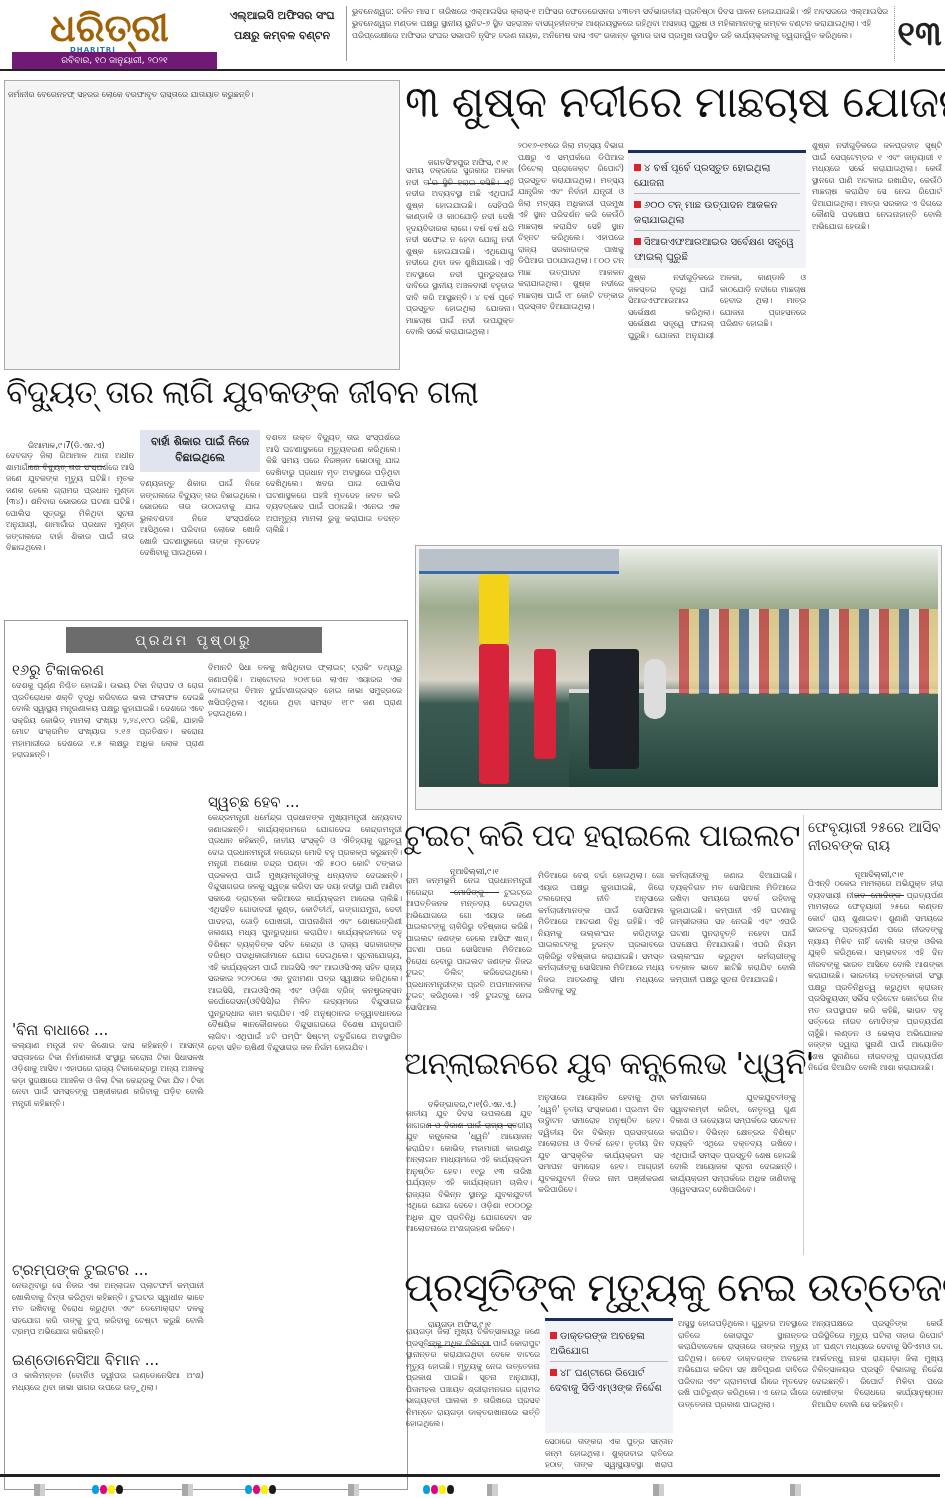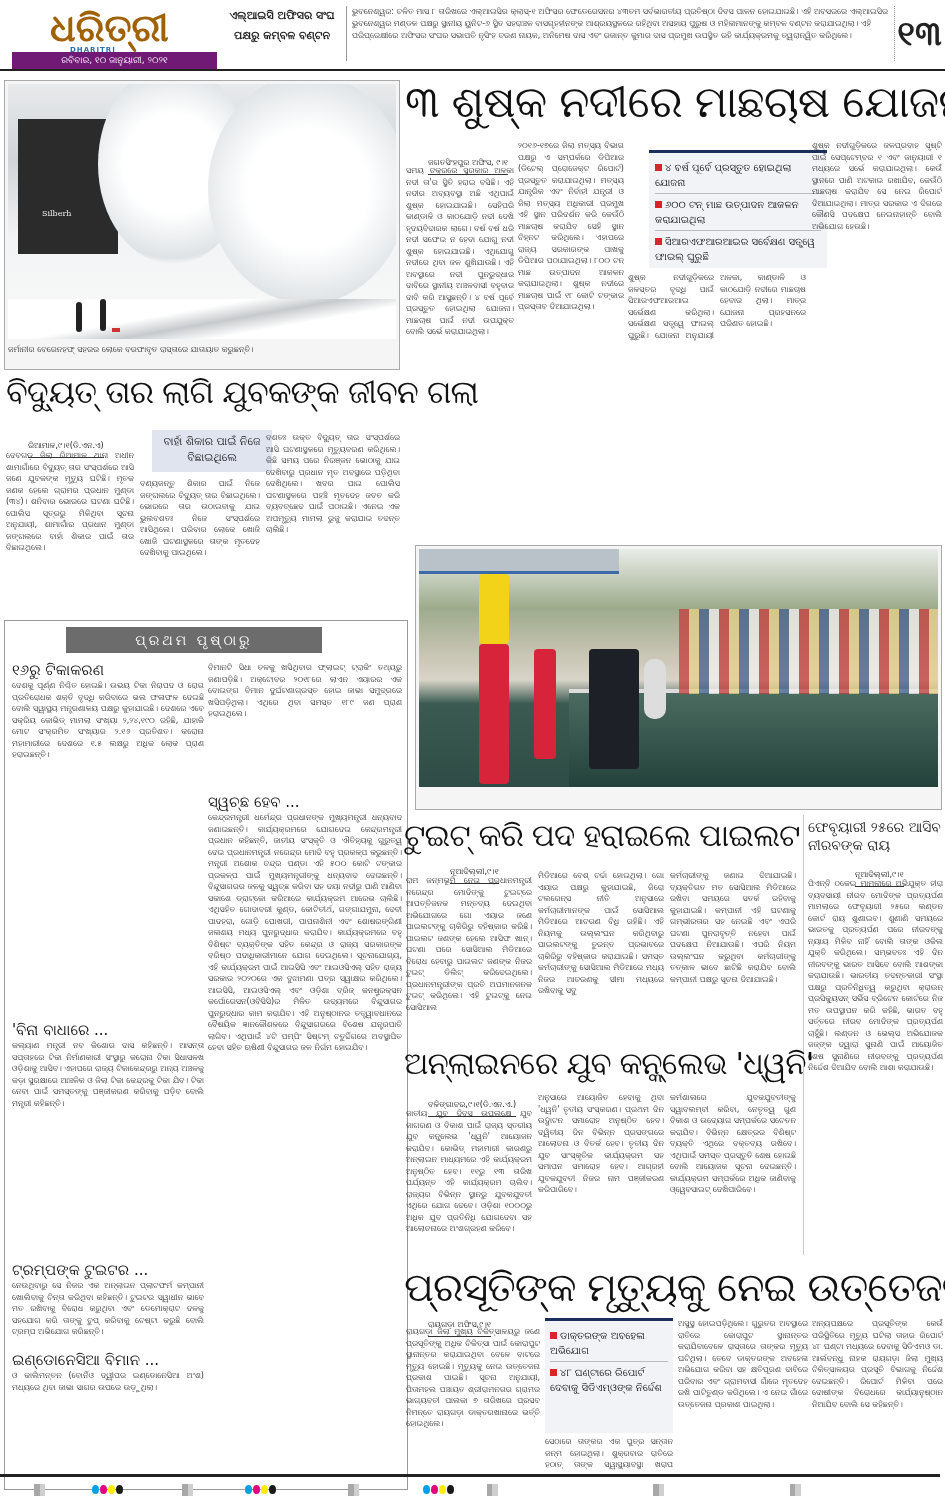--- a/index.html
+++ b/index.html
@@ -15,28 +15,28 @@
   .page-num { left: 894px; top: 6px; width: 50px; height: 55px; font-size: 34px; font-weight: bold; text-align: center; border-left: 1px dotted #999; line-height: 55px; font-family: "DejaVu Serif", serif; }
   .photo { border: 1px solid #aaa; background: #f5f5f5; padding: 3px; }
   .snow-photo { left: 4px; top: 80px; width: 396px; height: 290px; }
   .snow-img { width: 100%; height: 255px; background: linear-gradient(180deg, #e8eaec 0%, #d0d4d8 30%, #f2f3f4 60%, #fafafa 100%); position: relative; overflow: hidden; }
   .house { position: absolute; left: 10px; top: 35px; width: 100px; height: 135px; background: #2b2b2b; }
   .tree { position: absolute; border-radius: 50%; background: radial-gradient(circle, #fff 40%, #dfe3e6 75%, transparent 80%); }
   .road { position: absolute; left: 0; bottom: 0; width: 100%; height: 40px; background: linear-gradient(170deg, #fff 40%, #c7cacd 55%, #fff 70%); }
   .caption { font-size: 8px; padding-top: 6px; color: #333; }
   .h-big { font-family: "DejaVu Sans", sans-serif; font-weight: normal; color: #111; }
   .river-head { left: 405px; top: 76px; width: 540px; font-size: 44px; line-height: 52px; letter-spacing: -1px; white-space: nowrap; }
-  .dateline { font-size: 8px; border-bottom: 1px solid #333; display: inline-block; padding-bottom: 6px; }
+  .dateline { font-size: 8px; border-bottom: 1px solid #333; display: inline-block; padding-bottom: 15px; }
   .col-text { font-size: 8px; line-height: 11.5px; color: #333; text-align: justify; overflow: hidden; }
-  .highlight-box { left: 628px; top: 150px; width: 178px; height: 118px; background: #f1f3f7; border-top: 3px solid #1a2f5a; padding: 4px 6px; margin-left: 21px; }
+  .highlight-box { left: 628px; top: 150px; width: 178px; height: 118px; background: #f1f3f7; border-top: 3px solid #1a2f5a; padding: 4px 6px; }
   .hl-item { font-size: 10px; line-height: 15px; color: #111; border-bottom: 1px solid #bbb; padding: 3px 0; }
   .hl-item:last-child { border-bottom: none; }
   .bullet { display: inline-block; width: 7px; height: 7px; background: #d9232d; margin-right: 3px; }
   .elec-head { left: 6px; top: 372px; width: 394px; font-size: 32px; line-height: 40px; white-space: nowrap; letter-spacing: -1px; }
-  .tiger-box { left: 140px; top: 430px; width: 120px; height: 42px; background: #dfe4ef; text-align: center; font-size: 11px; font-weight: normal; line-height: 16px; padding-top: 4px; margin-left: 12px; }
+  .tiger-box { left: 140px; top: 430px; width: 120px; height: 42px; background: #dfe4ef; text-align: center; font-size: 11px; font-weight: bold; line-height: 16px; padding-top: 4px; }
   .section-box { left: 4px; top: 620px; width: 404px; height: 870px; border: 1px solid #999; }
   .prathama { left: 66px; top: 627px; width: 256px; height: 26px; background: #6c6c6c; color: #fff; text-align: center; font-size: 14px; line-height: 26px; letter-spacing: 3px; }
   .sub-head { font-size: 15px; color: #111; line-height: 20px; }
   .diver-photo { left: 415px; top: 545px; width: 527px; height: 265px; }
   .diver-img { width: 100%; height: 238px; position: relative; overflow: hidden; background: linear-gradient(180deg, #e9ede8 0%, #9dab8c 25%, #c9c6b5 45%, #d9d4c8 55%, #3b5b52 65%, #2e4c45 100%); }
   .pool { position: absolute; left: 150px; top: 140px; width: 380px; height: 100px; background: linear-gradient(180deg, #4b6b60, #22413a); border-top: 4px solid #ddd; }
   .fig { position: absolute; border-radius: 4px; }
   .pilot-head { left: 404px; top: 815px; width: 390px; font-size: 31px; line-height: 40px; white-space: nowrap; letter-spacing: -1px; }
   .nirav-head { left: 808px; top: 818px; width: 137px; font-size: 14px; line-height: 18px; }
   .dhwani-head { left: 404px; top: 1043px; width: 400px; font-size: 31px; line-height: 40px; white-space: nowrap; letter-spacing: -1px; }
@@ -53,48 +53,37 @@
 <div class="abs logo">ଧରିତ୍ରୀ</div>
 <div class="abs logo-sub">DHARITRI</div>
 <div class="abs date-bar">ରବିବାର, ୧୦ ଜାନୁୟାରୀ, ୨୦୨୧</div>
 <div class="abs lic-head">ଏଲ୍ଆଇସି ଅଫିସର ସଂଘ ପକ୍ଷରୁ କମ୍ବଳ ବଣ୍ଟନ</div>
 <div class="abs lic-sep"></div>
 <div class="abs lic-body">ଭୁବନେଶ୍ୱର: ଚଳିତ ମାସ ୮ ତାରିଖରେ ଏଲ୍ଆଇସିର କ୍ଲାସ୍-୧ ଅଫିସର ଫେଡେରେସନର ୪୩ତମ ସର୍ବଭାରତୀୟ ପ୍ରତିଷ୍ଠା ଦିବସ ପାଳନ ହୋଇଯାଇଛି। ଏହି ଅବସରରେ ଏଲ୍ଆଇସିର ଭୁବନେଶ୍ୱର ମଣ୍ଡଳ ପକ୍ଷରୁ ସ୍ଥାନୀୟ ୟୁନିଟ-୬ ସ୍ଥିତ ସହରାଞ୍ଚଳ ବାସଗୃହହୀନଙ୍କ ଆଶ୍ରୟସ୍ଥଳରେ ରହିଥିବା ଅସହାୟ ପୁରୁଷ ଓ ମହିଳାମାନଙ୍କୁ କମ୍ବଳ ବଣ୍ଟନ କରାଯାଇଥିଲା। ଏହି ପରିପ୍ରେକ୍ଷୀରେ ଅଫିସର ସଂଘର ସଭାପତି ନୃସିଂହ ଚରଣ ନାୟକ, ଅନିମେଷ ଦାସ ଏବଂ ରଜାନ୍ତ କୁମାର ଦାସ ପ୍ରମୁଖ ଉପସ୍ଥିତ ରହି କାର୍ଯ୍ୟକ୍ରମକୁ ତ୍ୱରାନ୍ୱିତ କରିଥିଲେ।</div>
 <div class="abs page-num">୧୩</div>
 <div class="abs top-rule"></div>
 
 <div class="abs photo snow-photo">
-  <div class="snow-img">
-    <div class="house">
-      <div style="position:absolute;left:24px;top:90px;color:#eee;font-size:8px;font-family:'DejaVu Serif',serif;">Silberh</div>
-    </div>
-    <div class="tree" style="left:90px;top:-20px;width:150px;height:200px;"></div>
-    <div class="tree" style="left:200px;top:-10px;width:200px;height:230px;"></div>
-    <div class="road"></div>
-    <div style="position:absolute;left:68px;top:218px;width:6px;height:30px;background:#222;border-radius:3px;"></div>
-    <div style="position:absolute;left:92px;top:215px;width:6px;height:32px;background:#222;border-radius:3px;"></div>
-    <div style="position:absolute;left:104px;top:244px;width:8px;height:4px;background:#c33;"></div>
-  </div>
   <div class="caption">ଜର୍ମାନୀର ବେରେନହଫ୍ ସହରର ଲୋକେ ବରଫାବୃତ ରାସ୍ତାରେ ଯାତାୟାତ କରୁଛନ୍ତି।</div>
 </div>
 
 <div class="abs h-big river-head">୩ ଶୁଷ୍କ ନଦୀରେ ମାଛଚାଷ ଯୋଜନା ପ୍ରହସନ</div>
 <div class="abs" style="left:428px;top:150px;"><span class="dateline">ଜଗତସିଂହପୁର ଅଫିସ, ୯।୧</span></div>
 <div class="abs col-text" style="left:406px;top:165px;width:108px;height:380px;">ସମୟ ଚକ୍ରରେ ସୁରକାର ଅଳକା ନଦୀ ତା'ର ସ୍ଥିତି ହରାଇ ବସିଛି। ଏହି ନଦୀର ଅବ୍ୟବସ୍ଥା ଅଛି ଏଥିପାଇଁ ଶୁଷ୍କ ହୋଇଯାଇଛି। ସେହିପରି କାଣ୍ଡାଳି ଓ କାଠଯୋଡ଼ି ନଦୀ ଦେଖି ହୃଦୟବିଦାରକ ଲାଗେ। ବର୍ଷ ବର୍ଷ ଧରି ନଦୀ ସଫେଇ ନ ହେବା ଯୋଗୁ ନଦୀ ଶୁଷ୍କ ହୋଇଯାଇଛି। ଏଥିଯୋଗୁ ନଦୀରେ ଥିବା ଜଳ ଶୁଖିଯାଉଛି। ଏହି ଅବସ୍ଥାରେ ନଦୀ ପୁନରୁଦ୍ଧାର ଦାବିରେ ସ୍ଥାନୀୟ ଅଞ୍ଚଳବାସୀ ବହୁବାର ଦାବି କରି ଆସୁଛନ୍ତି। ୪ ବର୍ଷ ପୂର୍ବେ ପ୍ରସ୍ତୁତ ହୋଇଥିଲା ଯୋଜନା। ମାଛଚାଷ ପାଇଁ ନଦୀ ଉପଯୁକ୍ତ ବୋଲି ସର୍ଭେ କରାଯାଇଥିଲା।</div>
 <div class="abs col-text" style="left:518px;top:140px;width:106px;height:405px;">୨୦୧୬-୧୭ରେ ଜିଲା ମତ୍ସ୍ୟ ବିଭାଗ ପକ୍ଷରୁ ଏ ସମ୍ପର୍କରେ ଡିପିଆର (ଡିଟେଲ୍ ପ୍ରୋଜେକ୍ଟ ରିପୋର୍ଟ) ପ୍ରସ୍ତୁତ କରାଯାଇଥିଲା। ମତ୍ସ୍ୟ ଯାନ୍ତ୍ରିକ ଏବଂ ନିର୍ବାହୀ ଯନ୍ତ୍ରୀ ଓ ଜିଲା ମତ୍ସ୍ୟ ଅଧିକାରୀ ପ୍ରମୁଖ ଏହି ସ୍ଥାନ ପରିଦର୍ଶନ କରି କେଉଁଠି ମାଛଚାଷ କରାଯିବ ସେହି ସ୍ଥାନ ଚିହ୍ନଟ କରିଥିଲେ। ଏହାପରେ ରାଜ୍ୟ ସରକାରଙ୍କ ପାଖକୁ ଡିପିଆର ପଠାଯାଇଥିଲା। ୮୦୦ ଟନ୍ ମାଛ ଉତ୍ପାଦନ ଆକଳନ କରାଯାଇଥିଲା। ଶୁଷ୍କ ନଦୀରେ ମାଛଚାଷ ପାଇଁ ୧୮ କୋଟି ଟଙ୍କାର ପ୍ରସ୍ତାବ ଦିଆଯାଇଥିଲା।</div>
 <div class="abs highlight-box">
   <div class="hl-item"><span class="bullet"></span><span>୪ ବର୍ଷ ପୂର୍ବେ ପ୍ରସ୍ତୁତ ହୋଇଥିଲା ଯୋଜନା</span></div>
   <div class="hl-item"><span class="bullet"></span><span>୬୦୦ ଟନ୍ ମାଛ ଉତ୍ପାଦନ ଆକଳନ କରାଯାଇଥିଲା</span></div>
   <div class="hl-item"><span class="bullet"></span><span>ସିଆରଏଫଆରଆଇର ସର୍ବେକ୍ଷଣ ସତ୍ତ୍ୱେ ଫାଇଲ୍ ଘୁରୁଛି</span></div>
 </div>
 <div class="abs col-text" style="left:628px;top:272px;width:178px;height:272px;column-count:2;column-gap:6px;">ଶୁଷ୍କ ନଦୀଗୁଡ଼ିକରେ ଜଳସ୍ତର ବୃଦ୍ଧି ପାଇଁ ସିଆରଏଫଆରଆଇ ସର୍ଭେକ୍ଷଣ କରିଥିଲା। ସର୍ଭେକ୍ଷଣ ସତ୍ତ୍ୱେ ଫାଇଲ୍ ଘୁରୁଛି। ଯୋଜନା ଅନୁଯାୟୀ ଅଳକା, କାଣ୍ଡାଳି ଓ କାଠଯୋଡ଼ି ନଦୀରେ ମାଛଚାଷ ହେବାର ଥିଲା। ମାତ୍ର ଯୋଜନା ପ୍ରହସନରେ ପରିଣତ ହୋଇଛି।</div>
 <div class="abs col-text" style="left:812px;top:140px;width:130px;height:404px;">ଶୁଷ୍କ ନଦୀଗୁଡ଼ିକରେ ଜଳପ୍ରବାହ ସୃଷ୍ଟି ପାଇଁ ସେପ୍ଟେମ୍ବର ୧ ଏବଂ ଜାନୁୟାରୀ ୧ ମଧ୍ୟରେ ସର୍ଭେ କରାଯାଇଥିଲା। କେଉଁ ସ୍ଥାନରେ ପାଣି ଅଟକାଇ ରଖାଯିବ, କେଉଁଠି ମାଛଚାଷ କରାଯିବ ସେ ନେଇ ରିପୋର୍ଟ ଦିଆଯାଇଥିଲା। ମାତ୍ର ସରକାର ଏ ଦିଗରେ କୌଣସି ପଦକ୍ଷେପ ନେଇନାହାନ୍ତି ବୋଲି ଅଭିଯୋଗ ହେଉଛି।</div>
 
 <div class="abs h-big elec-head">ବିଦ୍ୟୁତ୍ ତାର ଲାଗି ଯୁବକଙ୍କ ଜୀବନ ଗଲା</div>
-<div class="abs" style="left:28px;top:433px;"><span class="dateline">ରିଆମାଳ,୯।୧(ଡି.ଏନ.ଏ)</span></div>
+<div class="abs" style="left:28px;top:433px;"><span class="dateline">ରିଆମାଳ,୯।7(ଡି.ଏନ.ଏ)</span></div>
 <div class="abs col-text" style="left:6px;top:450px;width:128px;height:165px;">ଦେବଗଡ଼ ଜିଲା ରିଆମାଳ ଥାନା ଅଧୀନ ଶାମାଗାଁରେ ବିଦ୍ୟୁତ୍ ତାର ସଂସ୍ପର୍ଶରେ ଆସି ଜଣେ ଯୁବକଙ୍କ ମୃତ୍ୟୁ ଘଟିଛି। ମୃତକ ଜଣକ ହେଲେ ଗ୍ରାମର ପ୍ରଧାନ ମୁଣ୍ଡା (୩୪)। ଶନିବାର ଭୋରରେ ଘଟଣା ଘଟିଛି। ପୋଲିସ ସୂତ୍ରରୁ ମିଳିଥିବା ସୂଚନା ଅନୁଯାୟୀ, ଶାମାଗାଁର ପ୍ରଧାନ ମୁଣ୍ଡା ଜଙ୍ଗଲରେ ବାର୍ହା ଶିକାର ପାଇଁ ତାର ବିଛାଇଥିଲେ।</div>
 <div class="abs tiger-box">ବାର୍ହା ଶିକାର ପାଇଁ ନିଜେ ବିଛାଇଥିଲେ</div>
 <div class="abs col-text" style="left:140px;top:478px;width:120px;height:137px;">ବଣ୍ୟଜନ୍ତୁ ଶିକାର ପାଇଁ ନିଜେ ଜଙ୍ଗଲରେ ବିଦ୍ୟୁତ୍ ତାର ବିଛାଇଥିଲେ। ଭୋରରେ ତାର ଉଠାଇବାକୁ ଯାଇ ଭୁଲବଶତଃ ନିଜେ ସଂସ୍ପର୍ଶରେ ଆସିଥିଲେ। ପରିବାର ଲୋକେ ଖୋଜି ଖୋଜି ଘଟଣାସ୍ଥଳରେ ତାଙ୍କ ମୃତଦେହ ଦେଖିବାକୁ ପାଇଥିଲେ।</div>
 <div class="abs col-text" style="left:266px;top:432px;width:134px;height:183px;">ବଶତଃ ଉକ୍ତ ବିଦ୍ୟୁତ୍ ତାର ସଂସ୍ପର୍ଶରେ ଆସି ଘଟଣାସ୍ଥଳରେ ମୃତ୍ୟୁବରଣ କରିଥିଲେ। କିଛି ସମୟ ପରେ ନିରଞ୍ଜନ ଭୋଠାକୁ ଯାଇ ଦେଖିବାରୁ ପ୍ରଧାନ ମୃତ ଅବସ୍ଥାରେ ପଡ଼ିଥିବା ଦେଖିଥିଲେ। ଖବର ପାଇ ପୋଲିସ ଘଟଣାସ୍ଥଳରେ ପହଞ୍ଚି ମୃତଦେହ ଜବତ କରି ବ୍ୟବଚ୍ଛେଦ ପାଇଁ ପଠାଇଛି। ଏନେଇ ଏକ ଅପମୃତ୍ୟୁ ମାମଲା ରୁଜୁ କରାଯାଇ ତଦନ୍ତ ଚାଲିଛି।</div>
 
 <div class="abs section-box"></div>
 <div class="abs prathama">ପ୍ରଥମ ପୃଷ୍ଠାରୁ</div>
 <div class="abs" style="left:12px;top:660px;width:192px;height:820px;">
   <div class="sub-head">୧୬ରୁ ଟିକାକରଣ</div>
   <div class="col-text" style="height:340px;">ଦେଶକୁ ପୂର୍ଣ୍ଣ ନିଶ୍ଚିତ ହୋଇଛି। ଉଭୟ ଟିକା ନିରାପଦ ଓ ରୋଗ ପ୍ରତିରୋଧକ ଶକ୍ତି ବୃଦ୍ଧି କରିବାରେ ଭଲ ଫଳାଫଳ ଦେଇଛି ବୋଲି ସ୍ୱାସ୍ଥ୍ୟ ମନ୍ତ୍ରଣାଳୟ ପକ୍ଷରୁ କୁହାଯାଇଛି। ଦେଶରେ ଏବେ ସକ୍ରିୟ କୋଭିଡ୍ ମାମଲା ସଂଖ୍ୟା ୨,୨୪,୧୯୦ ରହିଛି, ଯାହାକି ମୋଟ ସଂକ୍ରମିତ ସଂଖ୍ୟାର ୨.୧୬ ପ୍ରତିଶତ। କରୋନା ମହାମାରୀରେ ଦେଶରେ ୧.୫ ଲକ୍ଷରୁ ଅଧିକ ଲୋକ ପ୍ରାଣ ହରାଇଛନ୍ତି।</div>

